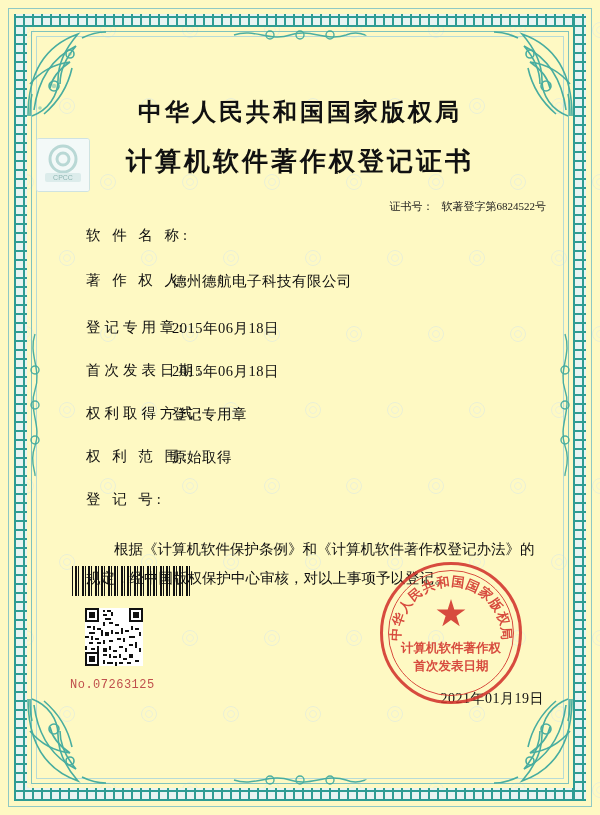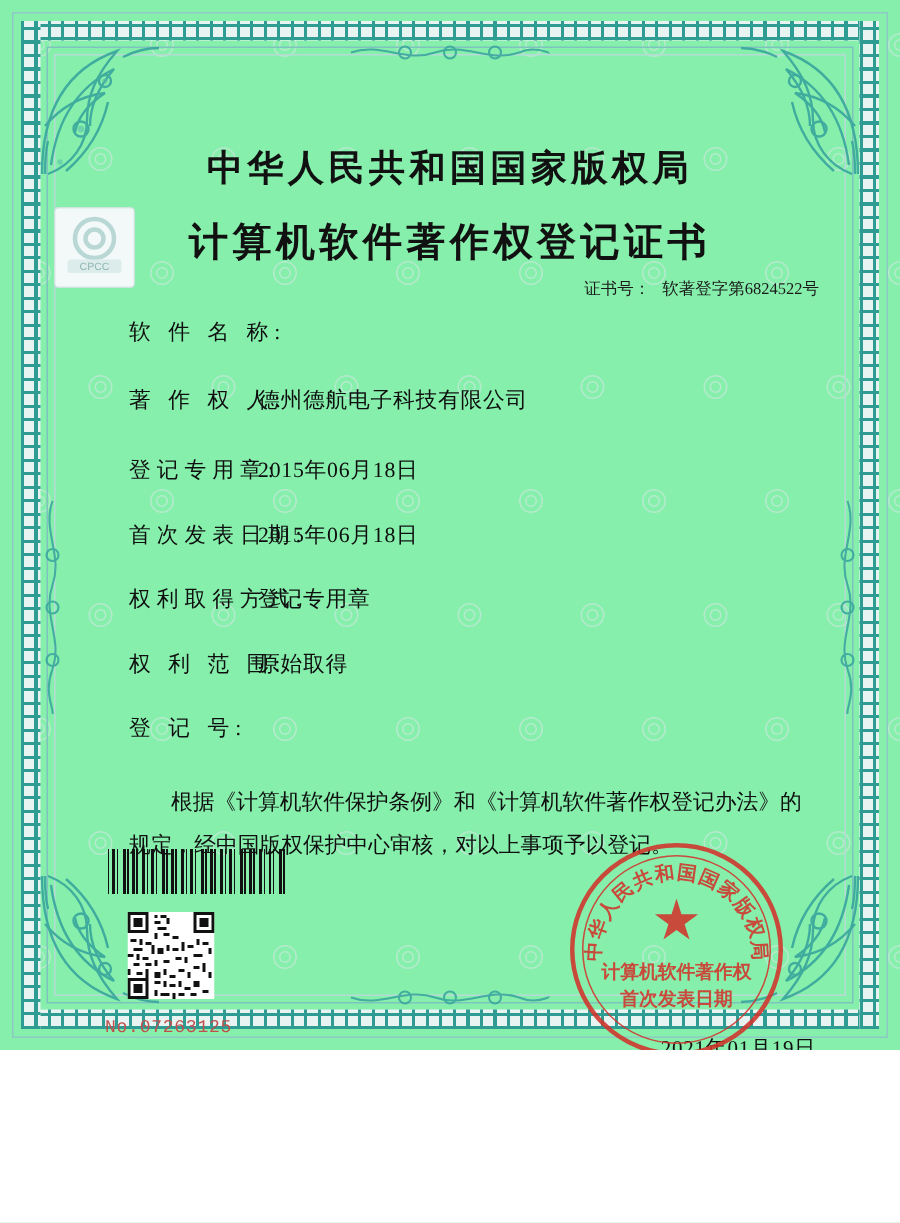--- a/index.html
+++ b/index.html
@@ -11,22 +11,22 @@
     width: 600px;
     height: 815px;
     font-family: "Liberation Sans", sans-serif;
     overflow: hidden;
   }
 
   
   .cert-page {
     position: relative;
     width: 600px;
-    height: 700px;
-    background: #86efac;
+    height: 815px;
+    background: #fef9c3;
     overflow: hidden;
   }
   .watermark-layer {
     position: absolute;
     inset: 0;
     pointer-events: none;
     z-index: 1;
   }
   .wm {
     position: absolute;
@@ -136,21 +136,21 @@
     margin-top: 36px;
     letter-spacing: 3px;
   }
   .title-sub {
     font-size: 26px;
     margin-top: 16px;
     letter-spacing: 3px;
   }
 
   .cert-no-row {
-    margin-top: 6px;
+    margin-top: 20px;
     text-align: right;
     font-size: 11px;
     color: #1a1a1a;
     font-family: "Liberation Serif", serif;
     padding-right: 6px;
   }
   .cert-no-label { margin-right: 8px; }
 
   
   .logo-stamp {

